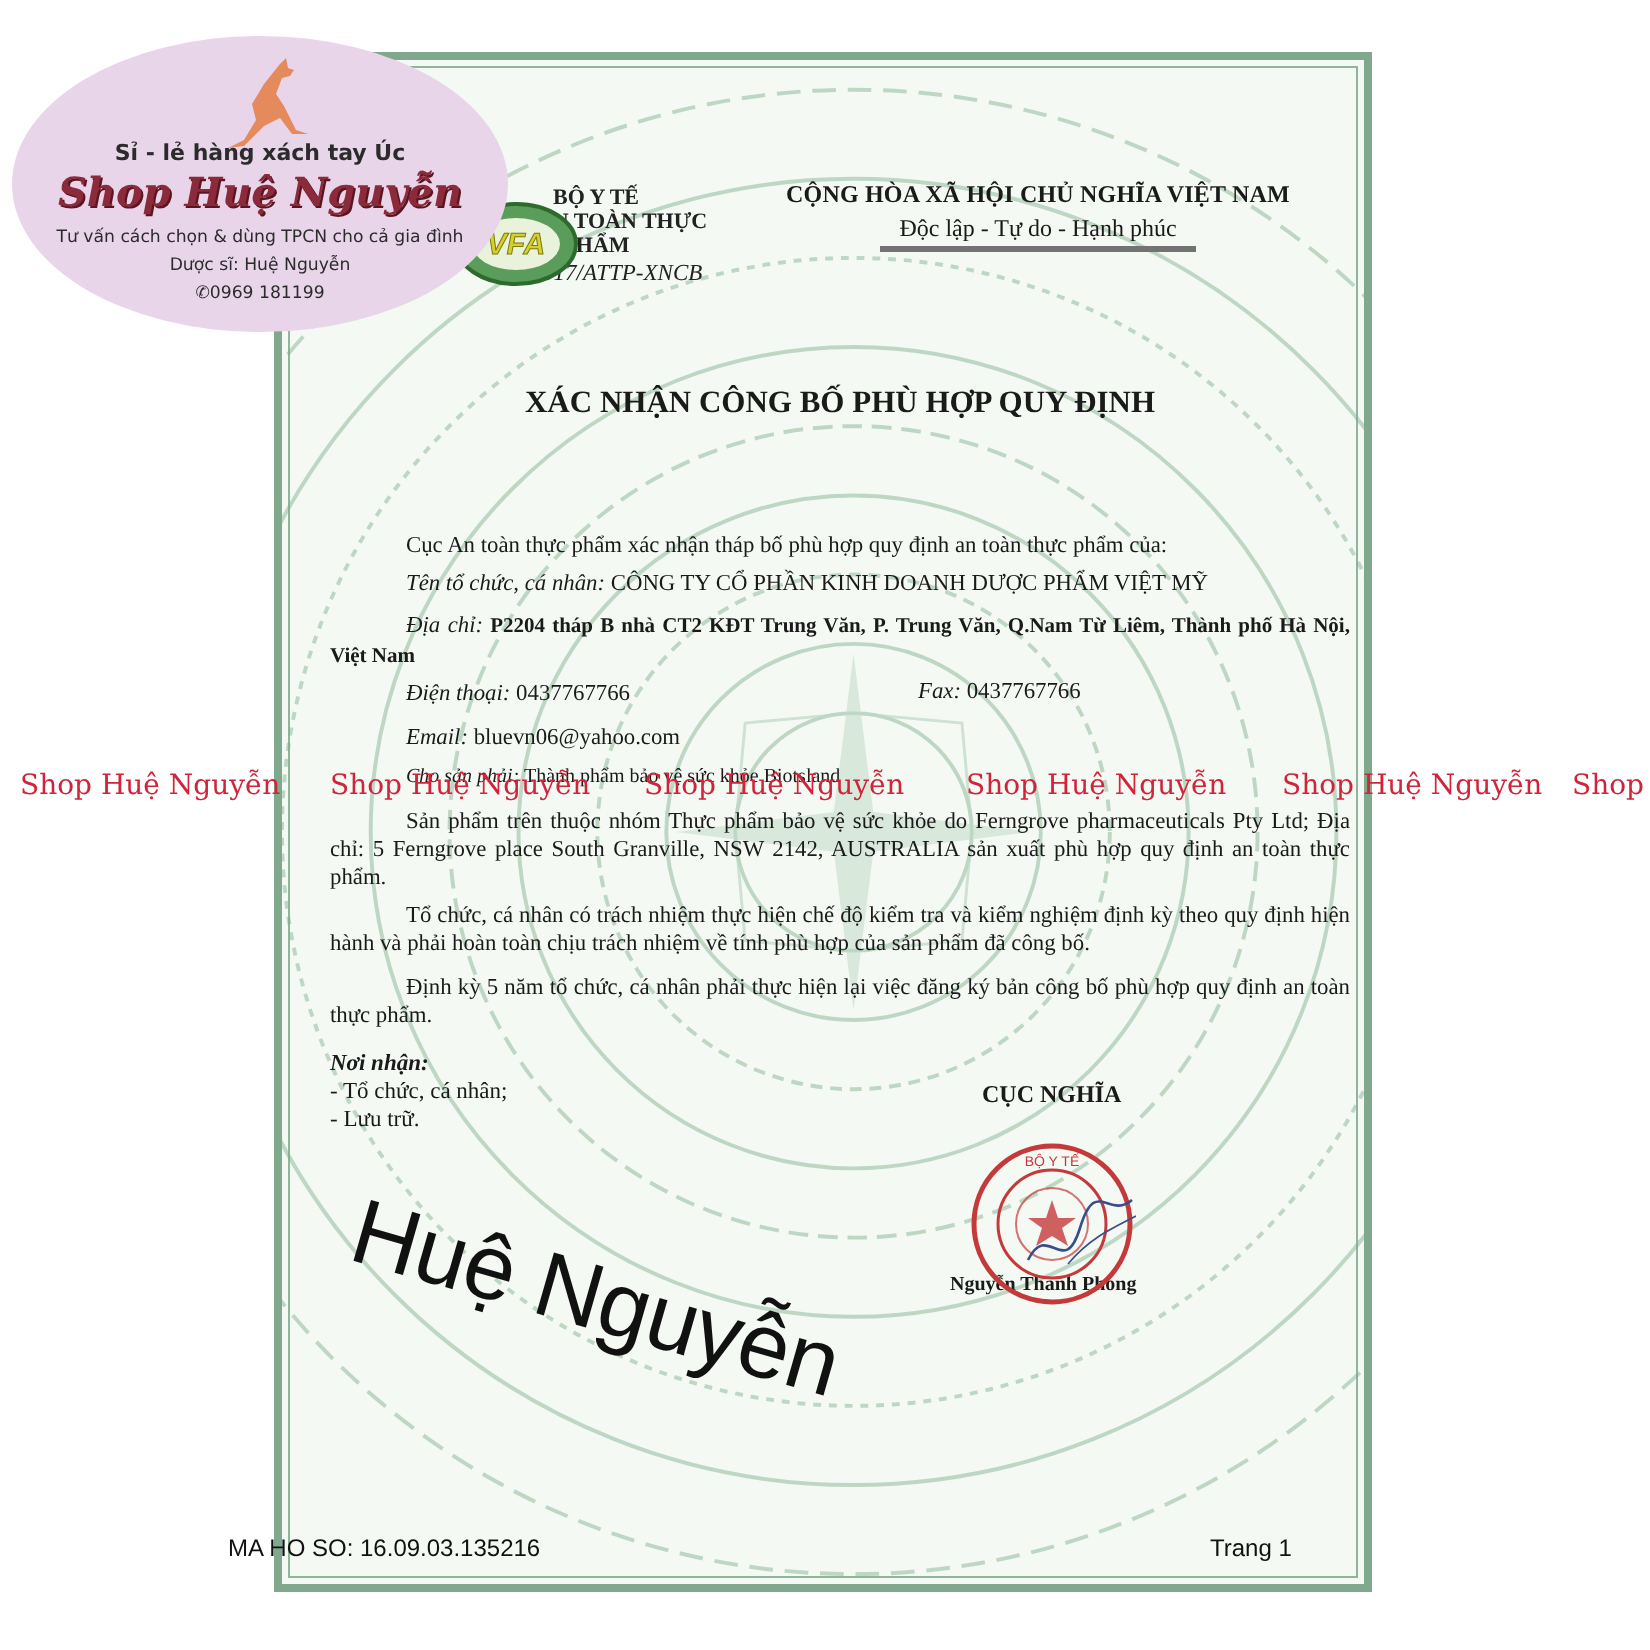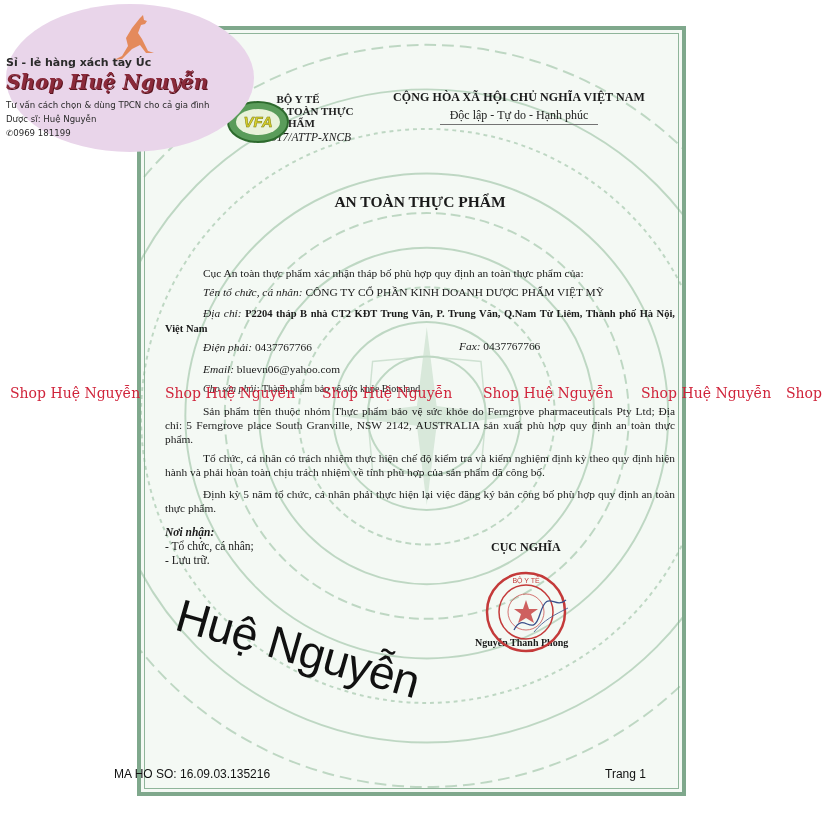--- a/index.html
+++ b/index.html
@@ -5,34 +5,34 @@
   html, body { margin:0; padding:0; }
   body { width:825px; height:825px; position:relative; overflow:hidden; background:#ffffff; font-family:"Liberation Serif", serif; color:#1a1a1a; }
 
   .doc { position:absolute; left:137px; top:26px; width:549px; height:770px; background:#f4f9f4; border:4px solid #7fa88c; box-sizing:border-box; }
   .doc::before { content:""; position:absolute; inset:3px; border:1px solid #8fb59a; pointer-events:none; }
   .pattern { position:absolute; inset:0; overflow:hidden; opacity:0.45; }
   .pattern svg { width:100%; height:100%; }
 
   .abs { position:absolute; }
 
-  .badge { position:absolute; left:6px; top:4px; width:248px; height:148px; border-radius:50%; background:#e9d5ea; z-index:5; }
+  .badge { position:absolute; left:6px; top:18px; width:248px; height:148px; border-radius:50%; background:#e9d5ea; z-index:5; text-align:center; }
   .badge .kangaroo { position:absolute; left:104px; top:10px; width:46px; height:46px; }
   .badge .tag1 { position:absolute; top:52px; left:0; width:100%; font-family:"DejaVu Sans", sans-serif; font-size:11px; color:#2b2b2b; font-weight:bold; }
   .badge .shopname { position:absolute; top:66px; left:0; width:100%; font-family:"DejaVu Serif", serif; font-style:italic; font-weight:bold; font-size:20px; color:#8a2a3a; text-shadow:1px 1px 0 #5a1520; }
   .badge .tag2 { position:absolute; top:96px; left:0; width:100%; font-family:"DejaVu Sans", sans-serif; font-size:8.6px; color:#2b2b2b; }
   .badge .tag3 { position:absolute; top:110px; left:0; width:100%; font-family:"DejaVu Sans", sans-serif; font-size:8.6px; color:#2b2b2b; }
   .badge .tag4 { position:absolute; top:124px; left:0; width:100%; font-family:"DejaVu Sans", sans-serif; font-size:8.6px; color:#2b2b2b; }
 
   .org { font-family:"Liberation Serif", serif; font-weight:bold; font-size:11px; color:#222; }
   .vfa { position:absolute; left:226px; top:100px; width:64px; height:44px; z-index:3; }
 
   .hdr { position:absolute; left:388px; top:90px; width:262px; text-align:center; }
   .hdr .l1 { font-weight:bold; font-size:12px; letter-spacing:0.1px; }
-  .hdr .l2 { font-size:12px; display:inline-block; border-bottom:1px solid #737373; padding:0 10px 1px; }
+  .hdr .l2 { font-size:12px; display:inline-block; border-bottom:3px solid #737373; padding:0 10px 1px; }
   .hdr .date { font-style:italic; font-size:11.5px; margin-top:14px; }
 
   .title { position:absolute; left:160px; top:192px; width:520px; text-align:center; font-weight:bold; font-size:15.5px; line-height:19px; }
 
   .body { position:absolute; left:165px; width:510px; font-size:11.4px; line-height:14px; text-align:justify; }
   .it { font-style:italic; }
   .indent { text-indent:38px; }
   .bold { font-weight:bold; font-size:10.5px; }
 
   .wm { position:absolute; top:385px; font-family:"DejaVu Serif", serif; font-size:14px; color:#d0243b; white-space:nowrap; z-index:6; }
@@ -97,35 +97,35 @@
   <div class="tag3">Dược sĩ: Huệ Nguyễn</div>
   <div class="tag4">✆0969 181199</div>
 </div>
 
 <div class="hdr">
   <div class="l1">CỘNG HÒA XÃ HỘI CHỦ NGHĨA VIỆT NAM</div>
   <div><span class="l2">Độc lập - Tự do - Hạnh phúc</span></div>
 </div>
 
 <div class="title">
-  <div>AN TOÀN THỰC PHẨM</div>
+  <div>XÁC NHẬN CÔNG BỐ PHÙ HỢP QUY ĐỊNH</div>
 </div>
 
 <div class="body indent" style="top:266px;">Cục An toàn thực phẩm xác nhận tháp bố phù hợp quy định an toàn thực phẩm của:</div>
 
 <div class="body indent" style="top:285px;">
   <span class="it">Tên tổ chức, cá nhân:</span><span> CÔNG TY CỔ PHẦN KINH DOANH DƯỢC PHẨM VIỆT MỸ</span>
 </div>
 
 <div class="body indent" style="top:306px;">
   <span class="it">Địa chỉ:</span><span class="bold"> P2204 tháp B nhà CT2 KĐT Trung Văn, P. Trung Văn, Q.Nam Từ Liêm, Thành phố Hà Nội, Việt Nam</span>
 </div>
 
 <div class="body indent" style="top:340px;">
-  <span class="it">Điện phải:</span><span> 0437767766</span>
+  <span class="it">Điện thoại:</span><span> 0437767766</span>
 </div>
 <div class="abs" style="left:459px;top:340px;font-size:11.4px;text-align:center;">
   <span class="it">Fax:</span><span> 0437767766</span>
 </div>
 
 <div class="body indent" style="top:362px;">
   <span class="it">Email:</span><span> bluevn06@yahoo.com</span>
 </div>
 
 <div class="body indent" style="top:382px;font-size:10px;">

